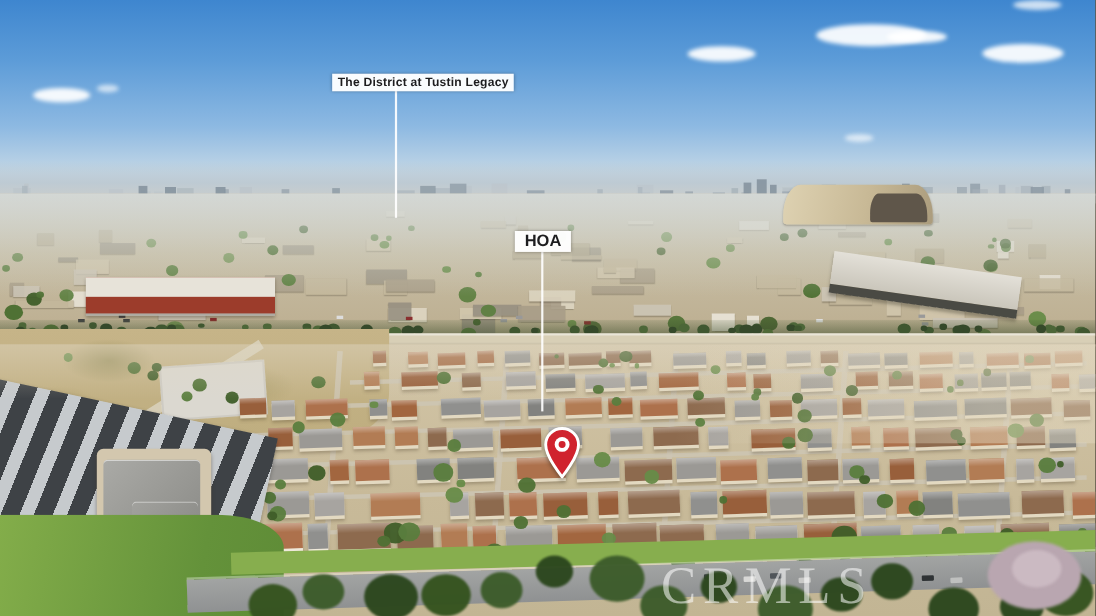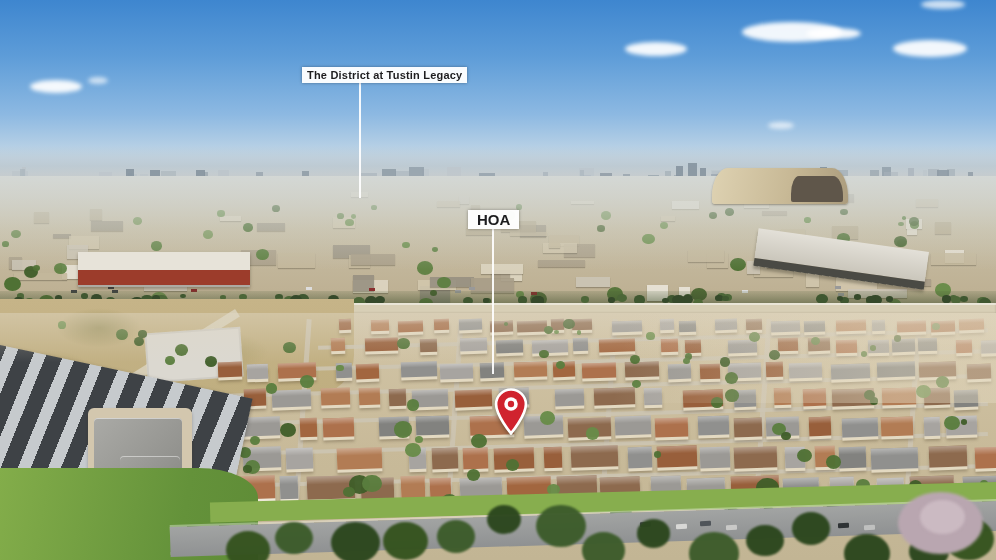--- a/index.html
+++ b/index.html
@@ -599,13 +599,14 @@
 
   <div class="callout-line" style="left:492px;top:229px;height:145px;"></div>
   <div class="callout-label" id="hoa-label">HOA</div>
 
   <svg id="location-pin" viewBox="0 0 34 46">
     <path d="M17 1.5C8.9 1.5 2.4 7.9 2.4 15.9 2.4 26.8 17 44.5 17 44.5s14.6-17.7 14.6-28.6C31.6 7.9 25.1 1.5 17 1.5z" fill="#d0232e" stroke="#ffffff" stroke-width="2.6"></path>
     <circle cx="17" cy="15.7" r="6.6" fill="#ffffff"></circle>
     <circle cx="17" cy="15.7" r="3.1" fill="#d0232e"></circle>
   </svg>
 
+  <div id="watermark" style="color: rgba(255, 255, 255, 0.55);">CRMLS</div>
 </div>
 
 </body></html>

